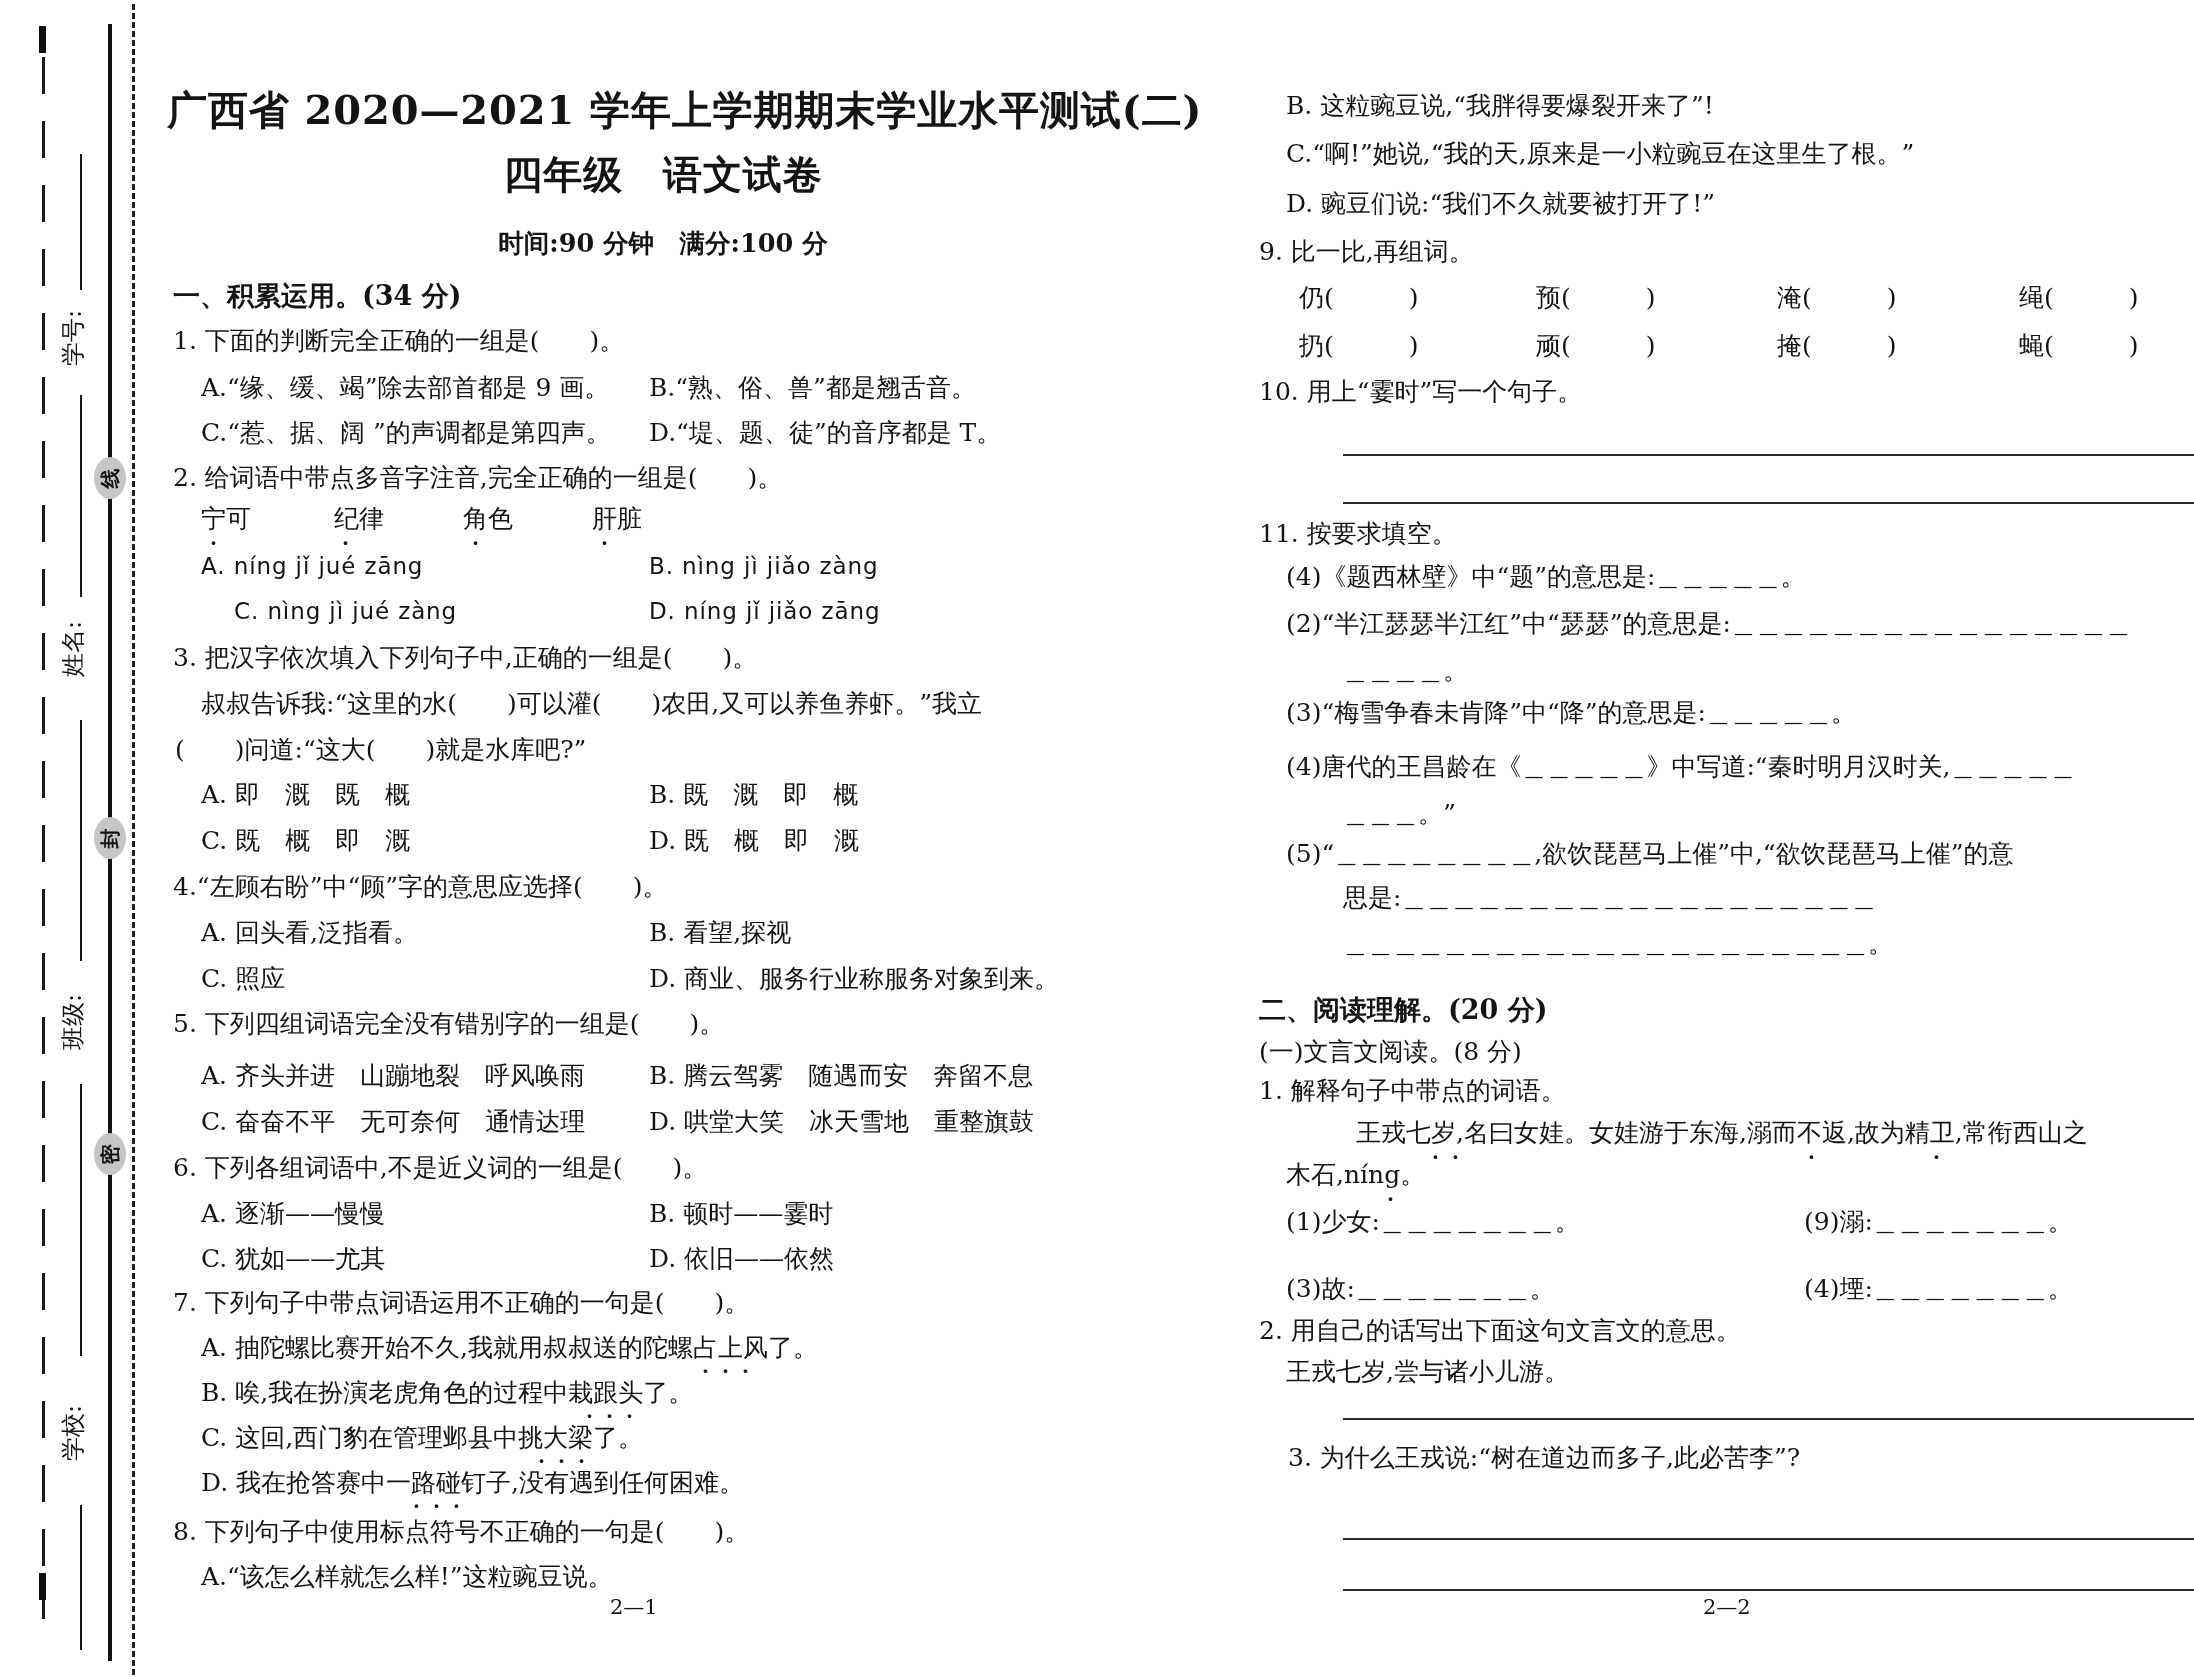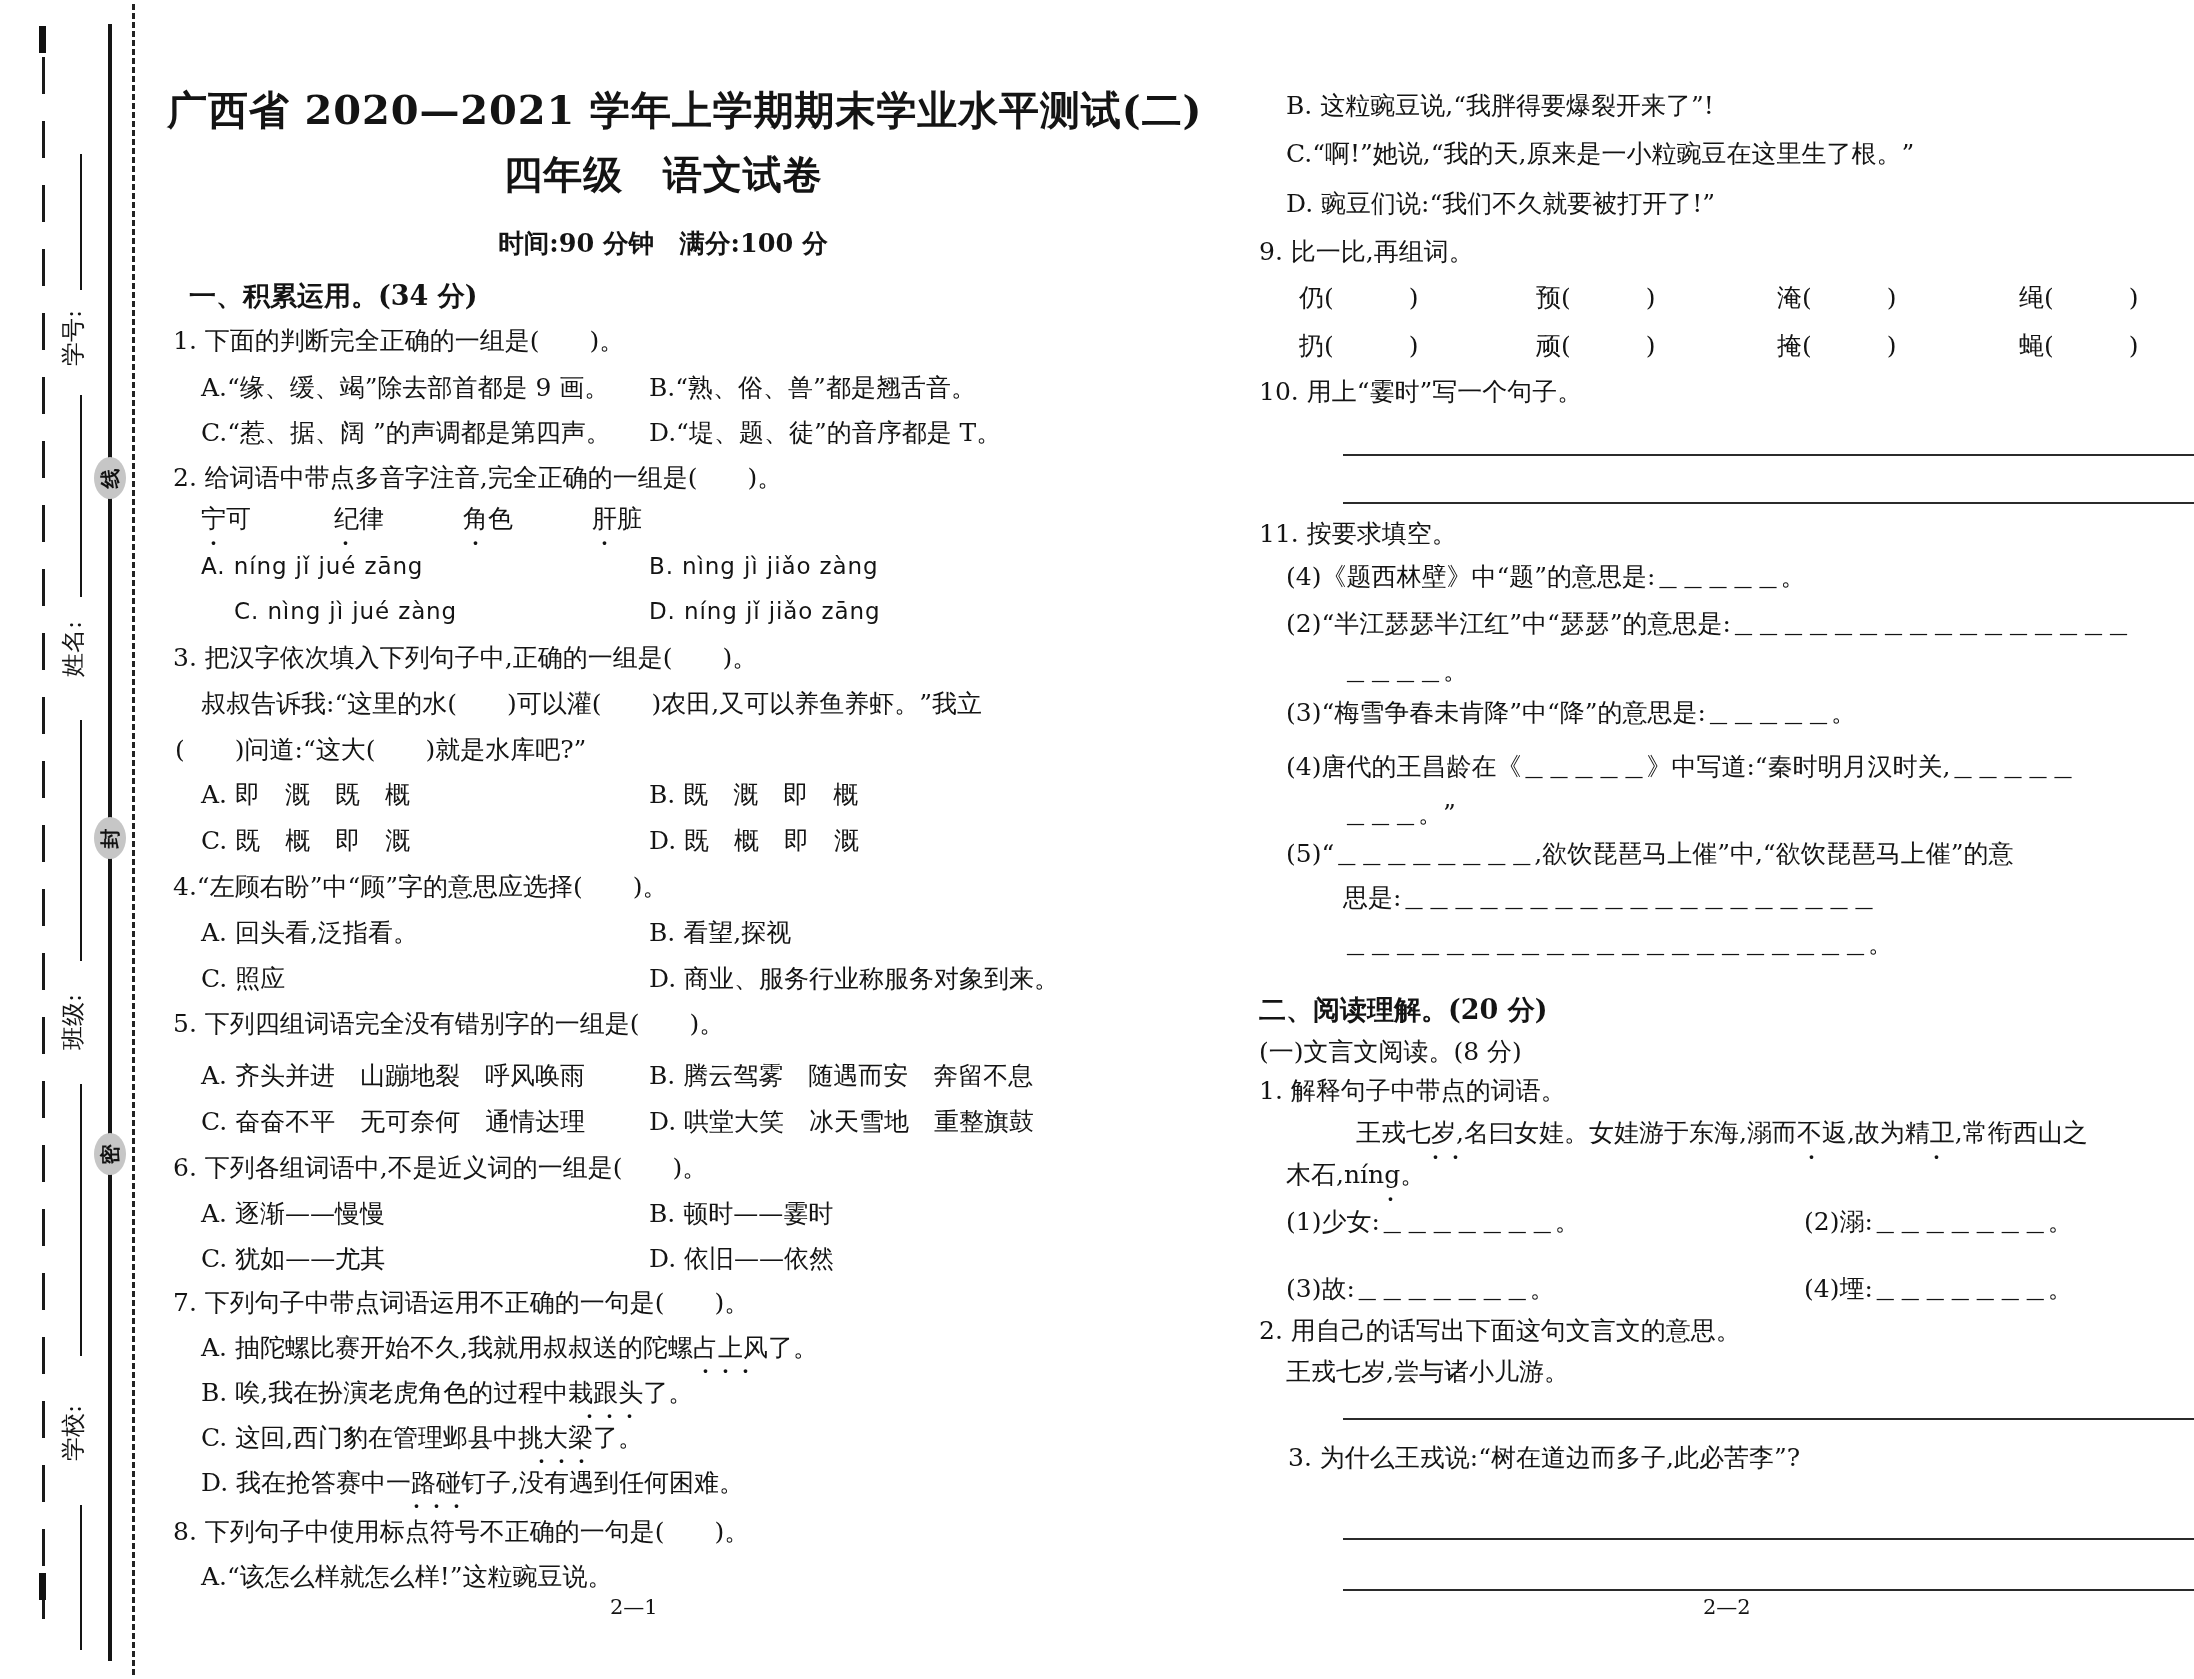--- a/index.html
+++ b/index.html
@@ -59,21 +59,21 @@
         <div class="seal-badge" style="top: 1133px;">
           <span>密</span>
         </div>
       </div>
   </div>
 
   <div id="content">
       <div class="item title" style="font-size: 40px; width: 992px; left: 167px; top: 88px;">广西省 2020—2021 学年上学期期末学业水平测试(二)</div>
       <div class="item title" style="font-size: 39px; width: 992px; left: 167px; top: 153px;">四年级　语文试卷</div>
       <div class="item info" style="font-size: 25.5px; width: 992px; left: 167px; top: 229px;">时间:90 分钟　满分:100 分</div>
-      <div class="item bold" style="font-size: 27px; left: 173px; top: 281px; margin-left: 16px;">一、积累运用。(34 分)</div>
+      <div class="item bold" style="font-size: 27px; left: 173px; top: 281px;">一、积累运用。(34 分)</div>
       <div class="item " style="left: 173px; top: 327px;">1. 下面的判断完全正确的一组是(　　)。</div>
       <div class="item " style="left: 201px; top: 374px;">A.“缘、缓、竭”除去部首都是 9 画。</div>
       <div class="item " style="left: 649px; top: 374px;">B.“熟、俗、兽”都是翘舌音。</div>
       <div class="item " style="left: 201px; top: 419px;">C.“惹、据、阔 ”的声调都是第四声。</div>
       <div class="item " style="left: 649px; top: 419px;">D.“堤、题、徒”的音序都是 T。</div>
       <div class="item " style="left: 173px; top: 464px;">2. 给词语中带点多音字注音,完全正确的一组是(　　)。</div>
       <div class="item " style="left: 201px; top: 505px;">宁可</div>
       <div class="item " style="left: 334px; top: 505px;">纪律</div>
       <div class="item " style="left: 463px; top: 505px;">角色</div>
       <div class="item " style="left: 592px; top: 505px;">肝脏</div>
@@ -147,21 +147,21 @@
       <div class="item bold" style="font-size: 27px; left: 1259px; top: 995px;">二、阅读理解。(20 分)</div>
       <div class="item " style="left: 1259px; top: 1038px;">(一)文言文阅读。(8 分)</div>
       <div class="item " style="left: 1259px; top: 1077px;">1. 解释句子中带点的词语。</div>
       <div class="item " style="left: 1356px; top: 1119px;">王戎七岁,名曰女娃。女娃游于东海,溺而不返,故为精卫,常衔西山之</div>
       <div class="item dots" style="left: 1432px; top: 1147px;">··</div>
       <div class="item dots" style="left: 1808px; top: 1147px;">·</div>
       <div class="item dots" style="left: 1933px; top: 1147px;">·</div>
       <div class="item " style="left: 1286px; top: 1161px;">木石,níng。</div>
       <div class="item dots" style="left: 1387px; top: 1189px;">·</div>
       <div class="item " style="left: 1286px; top: 1208px;">(1)少女:＿＿＿＿＿＿＿。</div>
-      <div class="item " style="left: 1804px; top: 1208px;">(2)溺:＿＿＿＿＿＿＿。</div>
+      <div class="item " style="left: 1804px; top: 1208px;">(9)溺:＿＿＿＿＿＿＿。</div>
       <div class="item " style="left: 1286px; top: 1275px;">(3)故:＿＿＿＿＿＿＿。</div>
       <div class="item " style="left: 1804px; top: 1275px;">(4)堙:＿＿＿＿＿＿＿。</div>
       <div class="item " style="left: 1259px; top: 1317px;">2. 用自己的话写出下面这句文言文的意思。</div>
       <div class="item " style="left: 1286px; top: 1358px;">王戎七岁,尝与诸小儿游。</div>
       <div class="rule" style="width: 1001px; left: 1343px; top: 1418px;"></div>
       <div class="item " style="left: 1288px; top: 1444px;">3. 为什么王戎说:“树在道边而多子,此必苦李”?</div>
       <div class="rule" style="width: 1001px; left: 1343px; top: 1538px;"></div>
       <div class="rule" style="width: 1001px; left: 1343px; top: 1589px;"></div>
       <div class="item " style="font-size: 21px; left: 1703px; top: 1596px;">2—2</div>
     </div>

